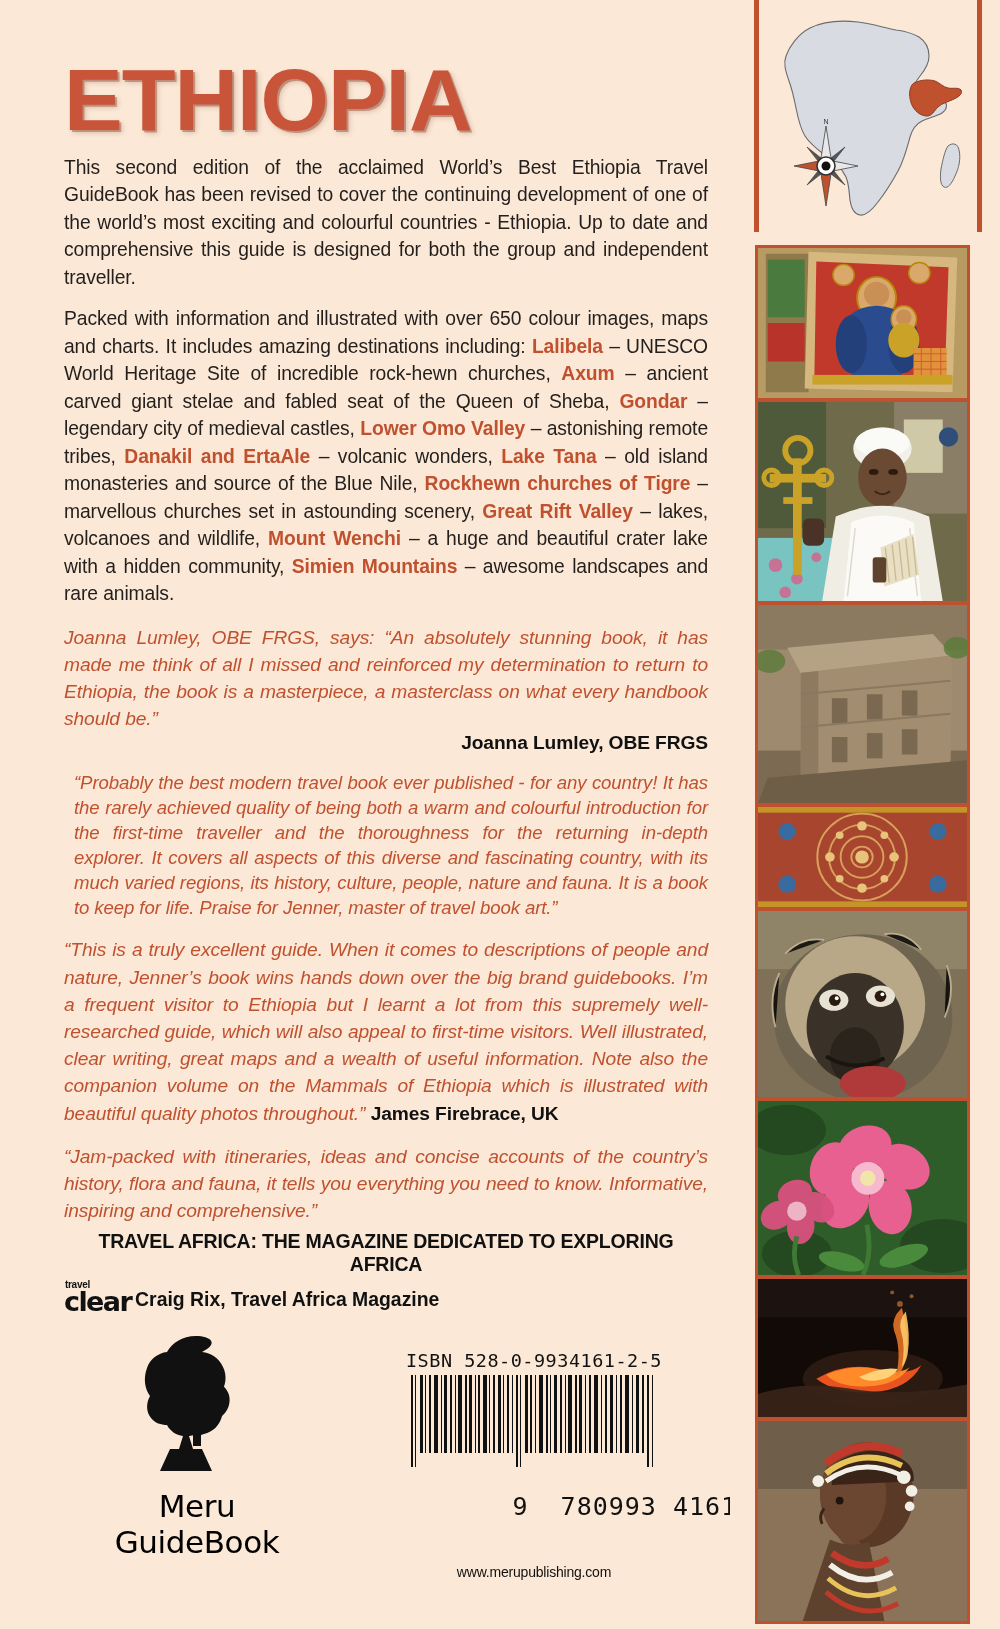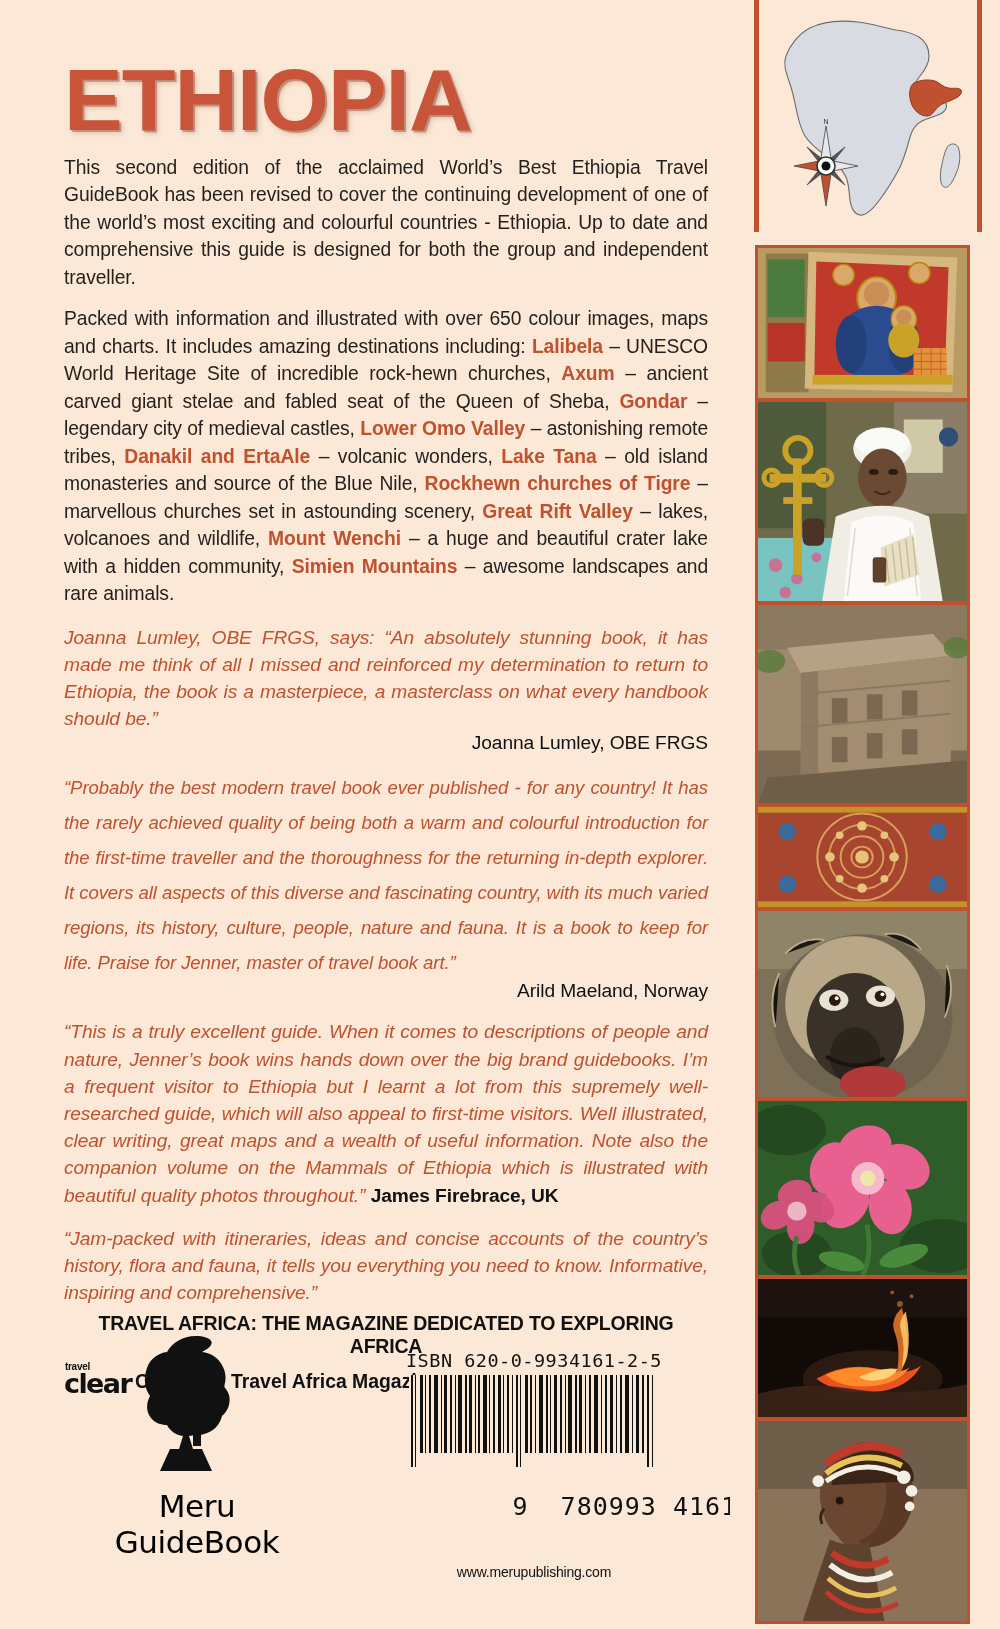--- a/index.html
+++ b/index.html
@@ -44,28 +44,28 @@
 
   p.quote {
     font-size: 19.2px;
     line-height: 27.2px;
     color: #c0512f;
     font-style: italic;
     text-align: justify;
     margin-top: 16px;
     letter-spacing: -0.1px;
   }
-  p.quote.tight { line-height: 35px; font-size: 18.6px; }
+  p.quote.tight { line-height: 25px; font-size: 18.6px; margin-left: 10px; }
 
   .attrib {
     display: block;
     text-align: right;
     color: #111;
     font-style: normal;
-    font-weight: 400;
+    font-weight: 700;
     font-size: 19.2px;
     letter-spacing: -0.1px;
   }
   .attrib-inline {
     color: #111;
     font-style: normal;
     font-weight: 600;
   }
 
   .travel-africa-line {
@@ -197,21 +197,20 @@
     <p class="body" id="dest-para">Packed with information and illustrated with over 650 colour images, maps and charts. It includes amazing destinations including: <b class="hl">Lalibela</b><span> – UNESCO World Heritage Site of incredible rock-hewn churches, </span><b class="hl">Axum</b><span> – ancient carved giant stelae and fabled seat of the Queen of Sheba, </span><b class="hl">Gondar</b><span> – legendary city of medieval castles, </span><b class="hl">Lower Omo Valley</b><span> – astonishing remote tribes, </span><b class="hl">Danakil and ErtaAle</b><span> – volcanic wonders, </span><b class="hl">Lake Tana</b><span> – old island monasteries and source of the Blue Nile, </span><b class="hl">Rockhewn churches of Tigre</b><span> – marvellous churches set in astounding scenery, </span><b class="hl">Great Rift Valley</b><span> – lakes, volcanoes and wildlife, </span><b class="hl">Mount Wenchi</b><span> – a huge and beautiful crater lake with a hidden community, </span><b class="hl">Simien Mountains</b><span> – awesome landscapes and rare animals.</span></p>
 
     <p class="quote">
       <span>Joanna Lumley, OBE FRGS, says: “An absolutely stunning book, it has made me think of all I missed and reinforced my determination to return to Ethiopia, the book is a masterpiece, a masterclass on what every handbook should be.”</span>
     </p>
     <span class="attrib">Joanna Lumley, OBE FRGS</span>
 
     <p class="quote tight">
       <span>“Probably the best modern travel book ever published - for any country! It has the rarely achieved quality of being both a warm and colourful introduction for the first-time traveller and the thoroughness for the returning in-depth explorer. It covers all aspects of this diverse and fascinating country, with its much varied regions, its history, culture, people, nature and fauna. It is a book to keep for life. Praise for Jenner, master of travel book art.”</span>
     </p>
-    <span class="attrib">Arild Maeland, Norway</span>
 
     <p class="quote">
       <span>“This is a truly excellent guide. When it comes to descriptions of people and nature, Jenner’s book wins hands down over the big brand guidebooks. I’m a frequent visitor to Ethiopia but I learnt a lot from this supremely well-researched guide, which will also appeal to first-time visitors. Well illustrated, clear writing, great maps and a wealth of useful information. Note also the companion volume on the Mammals of Ethiopia which is illustrated with beautiful quality photos throughout.”</span>
       <span class="attrib-inline">James Firebrace, UK</span>
     </p>
 
     <p class="quote">
       <span>“Jam-packed with itineraries, ideas and concise accounts of the country’s history, flora and fauna, it tells you everything you need to know. Informative, inspiring and comprehensive.”</span>
     </p>
 
@@ -231,21 +230,21 @@
     <div class="meru">
       <svg class="meru-head" viewBox="0 0 150 150">
         <path fill="#111" d="M74 6c-14 0-24 7-29 16-9 1-17 7-20 16-4 11-2 21 3 28-4 7-4 16 1 22 4 5 10 7 16 7 3 6 9 10 16 11l-4 13h-9l-10 22h52l-10-22h-9l-4-13c9-1 16-6 20-13 6-1 11-4 14-9 4-7 4-16-1-23 4-7 5-16 1-24-4-9-12-14-21-15C98 13 88 6 74 6z"></path>
         <path fill="#111" d="M92 52c7 1 13 6 15 13 2 8-1 16-7 21-2 9-9 16-18 18l-3 1v11h-8V52z"></path>
       </svg>
       <div class="meru-name">Meru</div>
       <div class="meru-name">GuideBook</div>
     </div>
 
     <div class="isbn-block">
-      <div class="isbn-text">ISBN  620-0-9934161-2-5</div>
+      <div class="isbn-text">ISBN  528-0-9934161-2-5</div>
       <svg class="barcode" viewBox="0 0 250 92" preserveAspectRatio="none">
         <rect x="0" y="0" width="250" height="92" fill="#fbe8d6"></rect>
         <g fill="#111">
           <rect x="2" y="0" width="2" height="92"></rect>
             <rect x="6" y="0" width="1" height="92"></rect>
           <rect x="11" y="0" width="3" height="78"></rect>
             <rect x="16" y="0" width="1" height="78"></rect>
           <rect x="20" y="0" width="2" height="78"></rect>
             <rect x="25" y="0" width="4" height="78"></rect>
           <rect x="32" y="0" width="1" height="78"></rect>

